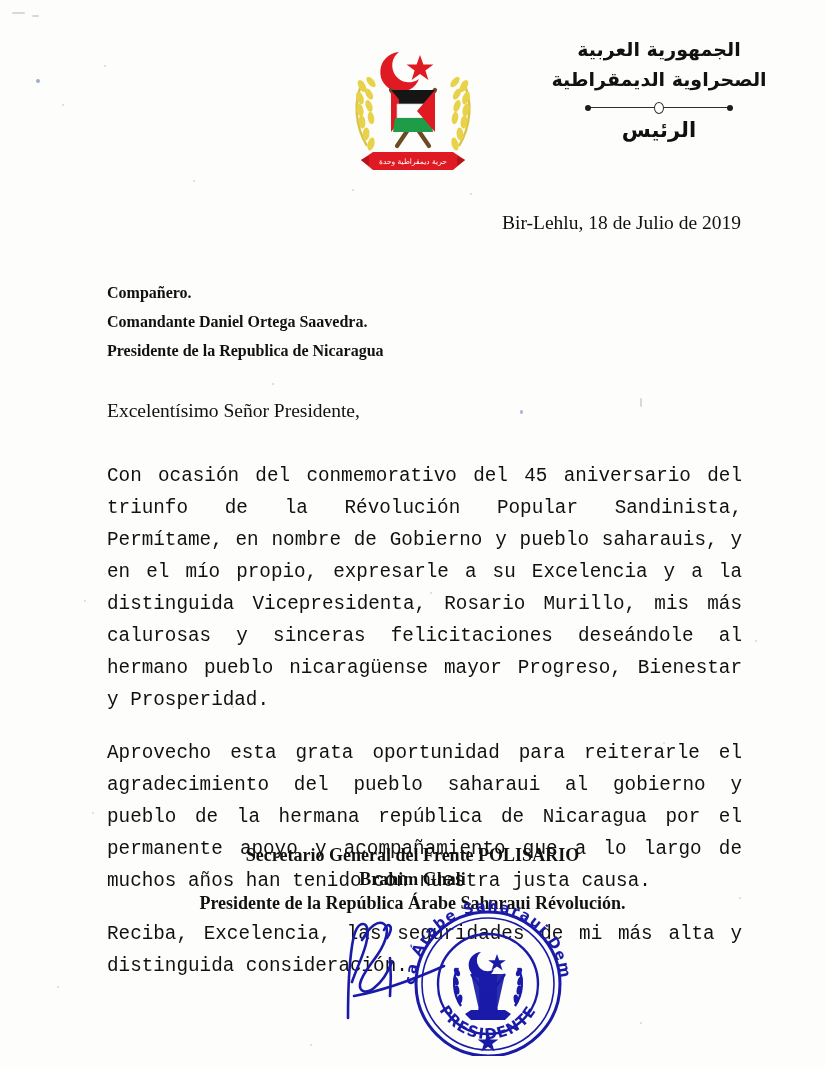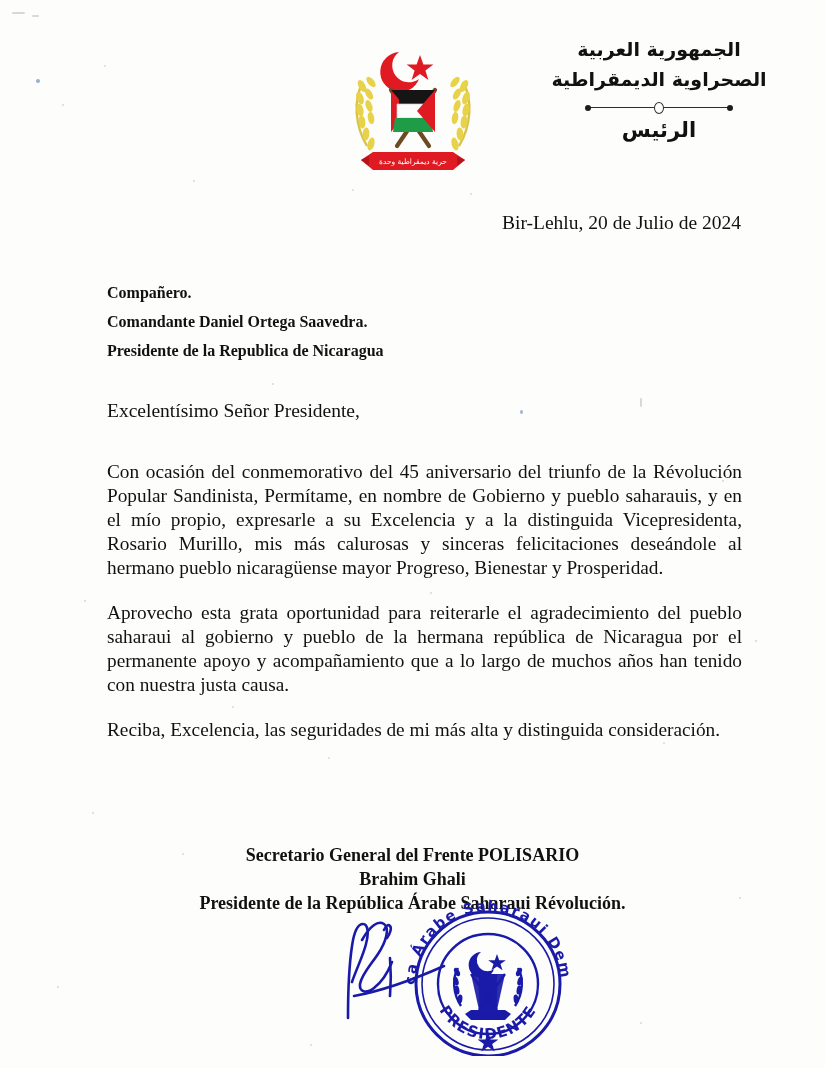--- a/index.html
+++ b/index.html
@@ -137,23 +137,24 @@
   }
   .body-copy {
     position: absolute;
     top: 460px;
     left: 107px;
     width: 635px;
   }
   .body-copy p {
     margin: 0 0 21px 0;
     font-size: 19.3px;
-    line-height: 24px;
+    line-height: 32px;
     text-align: justify;
     text-justify: inter-word;
+    font-family: Liberation Mono, monospace;
   }
   .body-copy p:last-child { margin-bottom: 0; }
 
   .signature-block {
     position: absolute;
     top: 843px;
     left: 0;
     width: 825px;
     text-align: center;
     font-weight: bold;
@@ -251,21 +252,21 @@
       <div class="lh-rule">
         <div class="bar"></div>
           <div class="cap l"></div>
           <div class="cap r"></div>
           <div class="ring"></div>
       </div>
       <div class="lh-sub ar">الرئيس</div>
     </div>
   </div>
 
-  <div class="date">Bir-Lehlu, 20 de Julio de 2024</div>
+  <div class="date">Bir-Lehlu, 18 de Julio de 2019</div>
 
   <div class="addressee">
     <div>Compañero.</div>
     <div>Comandante Daniel Ortega Saavedra.</div>
     <div>Presidente de la Republica de Nicaragua</div>
   </div>
 
   <div class="salutation">Excelentísimo Señor Presidente,</div>
 
   <div class="body-copy">

